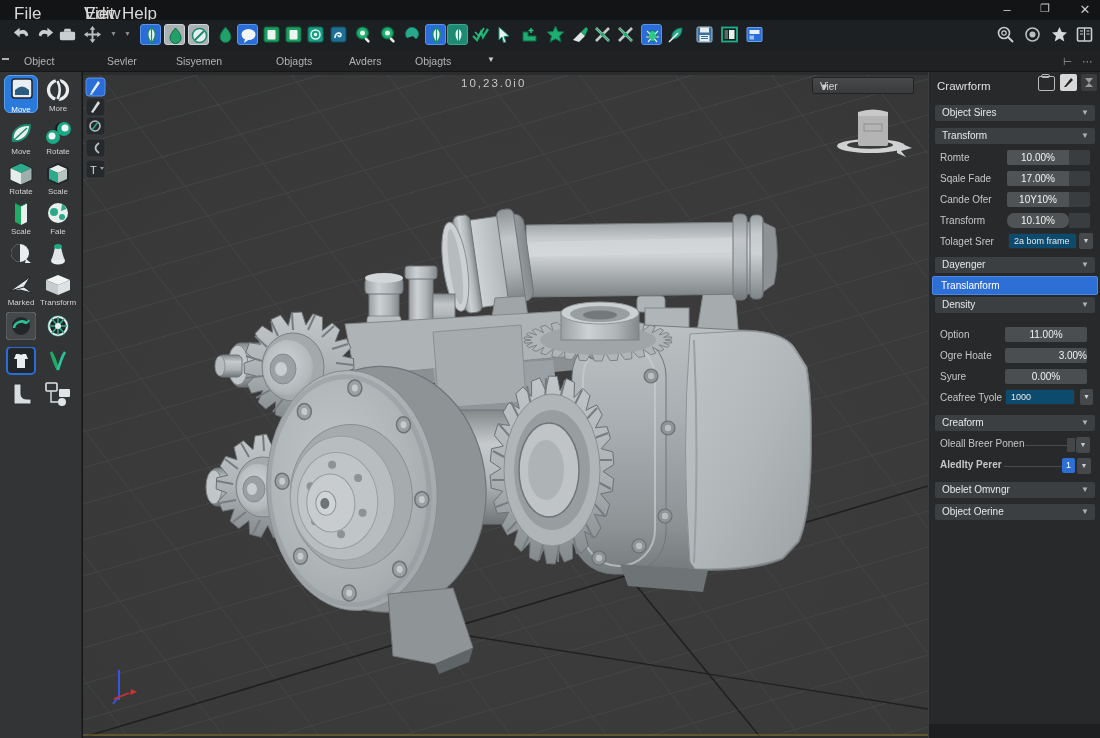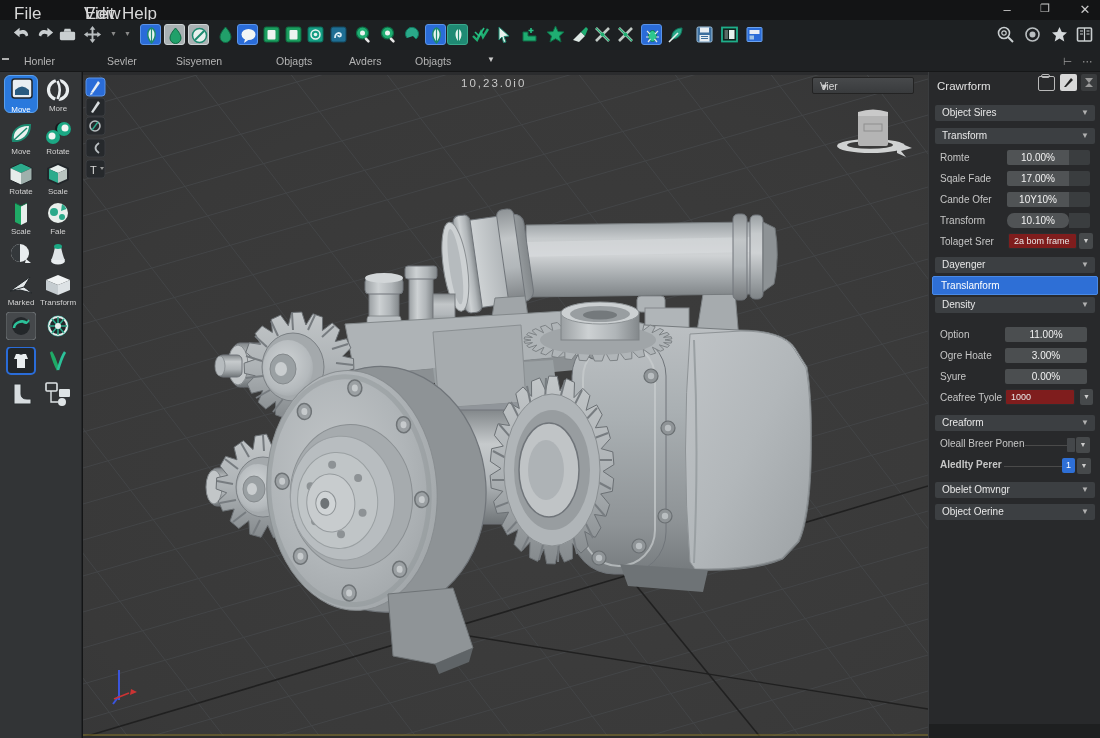--- a/index.html
+++ b/index.html
@@ -42,21 +42,21 @@
 #rightpanel .hdr { position:absolute; left:8px; top:8px; font-size:11.5px; color:#e0e0e0; }
 .sect { position:absolute; left:6px; width:160px; height:16px; background:#3c3f42; border-radius:2px;
   font-size:10px; color:#e8e8e8; line-height:16px; padding-left:7px; }
 .sect .arr { position:absolute; right:6px; top:0; color:#b0b0b0; font-size:8px; }
 .fl { position:absolute; left:11px; font-size:10px; color:#c6c6c6; }
 .fv { position:absolute; left:78px; width:62px; height:15px; background:#505355; border-radius:2px 0 0 2px;
   font-size:10px; color:#f2f2f2; text-align:center; line-height:15px; }
 .fx { position:absolute; left:140px; width:21px; height:15px; background:#3a3d3f; border-radius:0 2px 2px 0; }
 .fw { position:absolute; left:76px; width:82px; height:15px; background:#4b4e50; border-radius:2px;
   font-size:10px; color:#f2f2f2; text-align:center; line-height:15px; }
-.dd { position:absolute; left:79px; width:69px; height:16px; background:#7f1d1d; border:1px solid #2c2e30;
+.dd { position:absolute; left:79px; width:69px; height:16px; background:#0c4a6e; border:1px solid #2c2e30;
   font-size:9px; color:#e8e8e8; line-height:15px; padding-left:5px; border-radius:2px;}
 .ddb { position:absolute; width:14px; height:16px; background:#46494b; border-radius:2px; color:#ccc;
   font-size:7px; text-align:center; line-height:16px; }
 #bluebar { position:absolute; left:3px; top:204px; width:166px; height:19px; background:#2e6fd6;
   border:1px solid #4a8ae6; border-radius:2px; font-size:10px; color:#fff; line-height:17px; padding-left:8px;}
 </style>
 </head>
 <body>
 <div id="app">
 
@@ -267,21 +267,21 @@
       <div class="tbi" style="left:1074px;">
         <svg width="21" height="21" viewBox="0 0 21 21">
           <rect x="3.5" y="4" width="14" height="13" rx="1" fill="none" stroke="#c9ced0" stroke-width="1.6"></rect>
           <path d="M10.5 4 L10.5 17 M6 7 L9 7 M6 10 L9 10 M12.5 7 L15.5 7 M12.5 10 L15.5 10" stroke="#c9ced0" stroke-width="1.2"></path>
         </svg>
       </div>
     </div>
 
   <div id="tabbar">
       <span style="position:absolute;left:2px;top:8px;width:7px;height:2px;background:#b0b0b0;"></span>
-    <span class="tab" style="left:24px;">Honler</span>
+    <span class="tab" style="left:24px;">Object</span>
     <span class="tab" style="left:107px;">Sevler</span>
     <span class="tab" style="left:176px;">Sisyemen</span>
     <span class="tab" style="left:276px;">Objagts</span>
     <span class="tab" style="left:349px;">Avders</span>
     <span class="tab" style="left:415px;">Objagts</span>
     <span class="tab" style="left:487px; font-size:8px; color:#ccc;">▼</span>
     <span class="tab" style="left:1063px; color:#999;">⊢</span>
     <span class="tab" style="left:1082px; color:#999;">⋯</span>
   </div>
 
@@ -790,21 +790,21 @@
     <div class="dd" style="top:161px;">2a bom frame</div>
     <div class="ddb" style="left:150px;top:161px;">▼</div>
 
     <div class="sect" style="top:185px;">Dayenger<span class="arr">▼</span></div>
     <div id="bluebar">Translanform</div>
     <div class="sect" style="top:225px;">Density<span class="arr">▼</span></div>
 
     <div class="fl" style="top:257px;">Option</div>    
       <div class="fw" style="top:255px;">11.00%</div>
     <div class="fl" style="top:278px;">Ogre Hoate</div>
-      <div class="fw" style="top:276px;">3.00%</div>
+      <div class="fw" style="top:276px;text-align:right;">3.00%</div>
     <div class="fl" style="top:299px;">Syure</div>     
       <div class="fw" style="top:297px;">0.00%</div>
 
     <div class="fl" style="top:320px;">Ceafree Tyole</div>
     <div class="dd" style="top:317px;left:76px;width:70px;">1000</div>
     <div class="ddb" style="left:151px;top:317px;width:13px;">▼</div>
 
     <div class="sect" style="top:343px;">Creaform<span class="arr">▼</span></div>
 
     <div class="fl" style="top:366px;">Oleall Breer Ponen</div>

